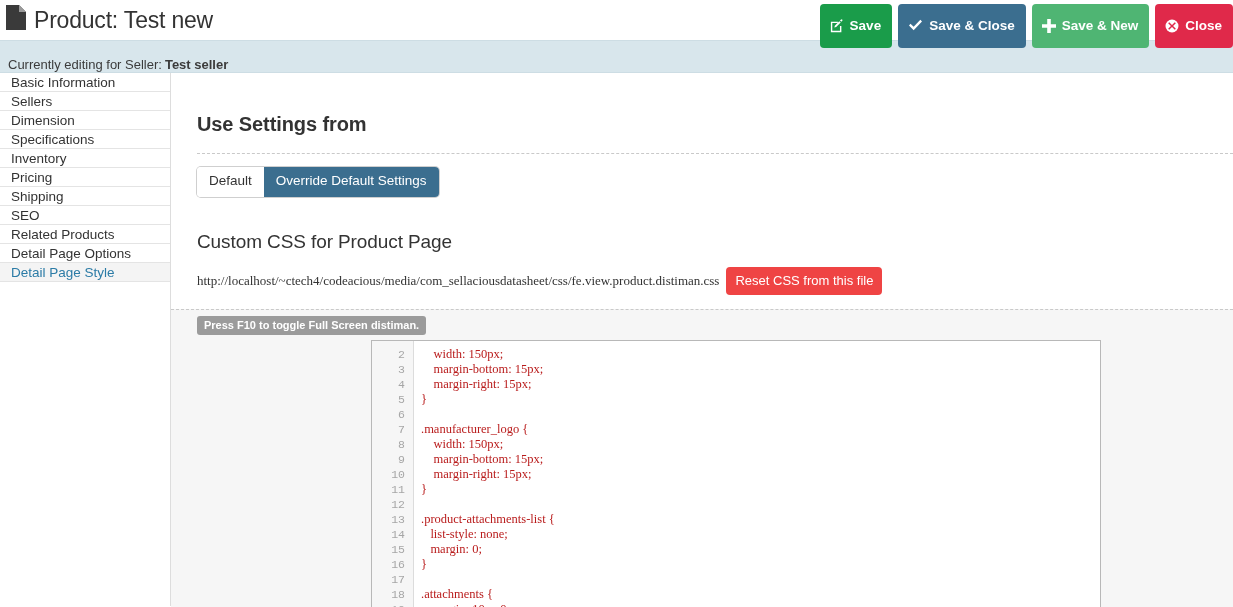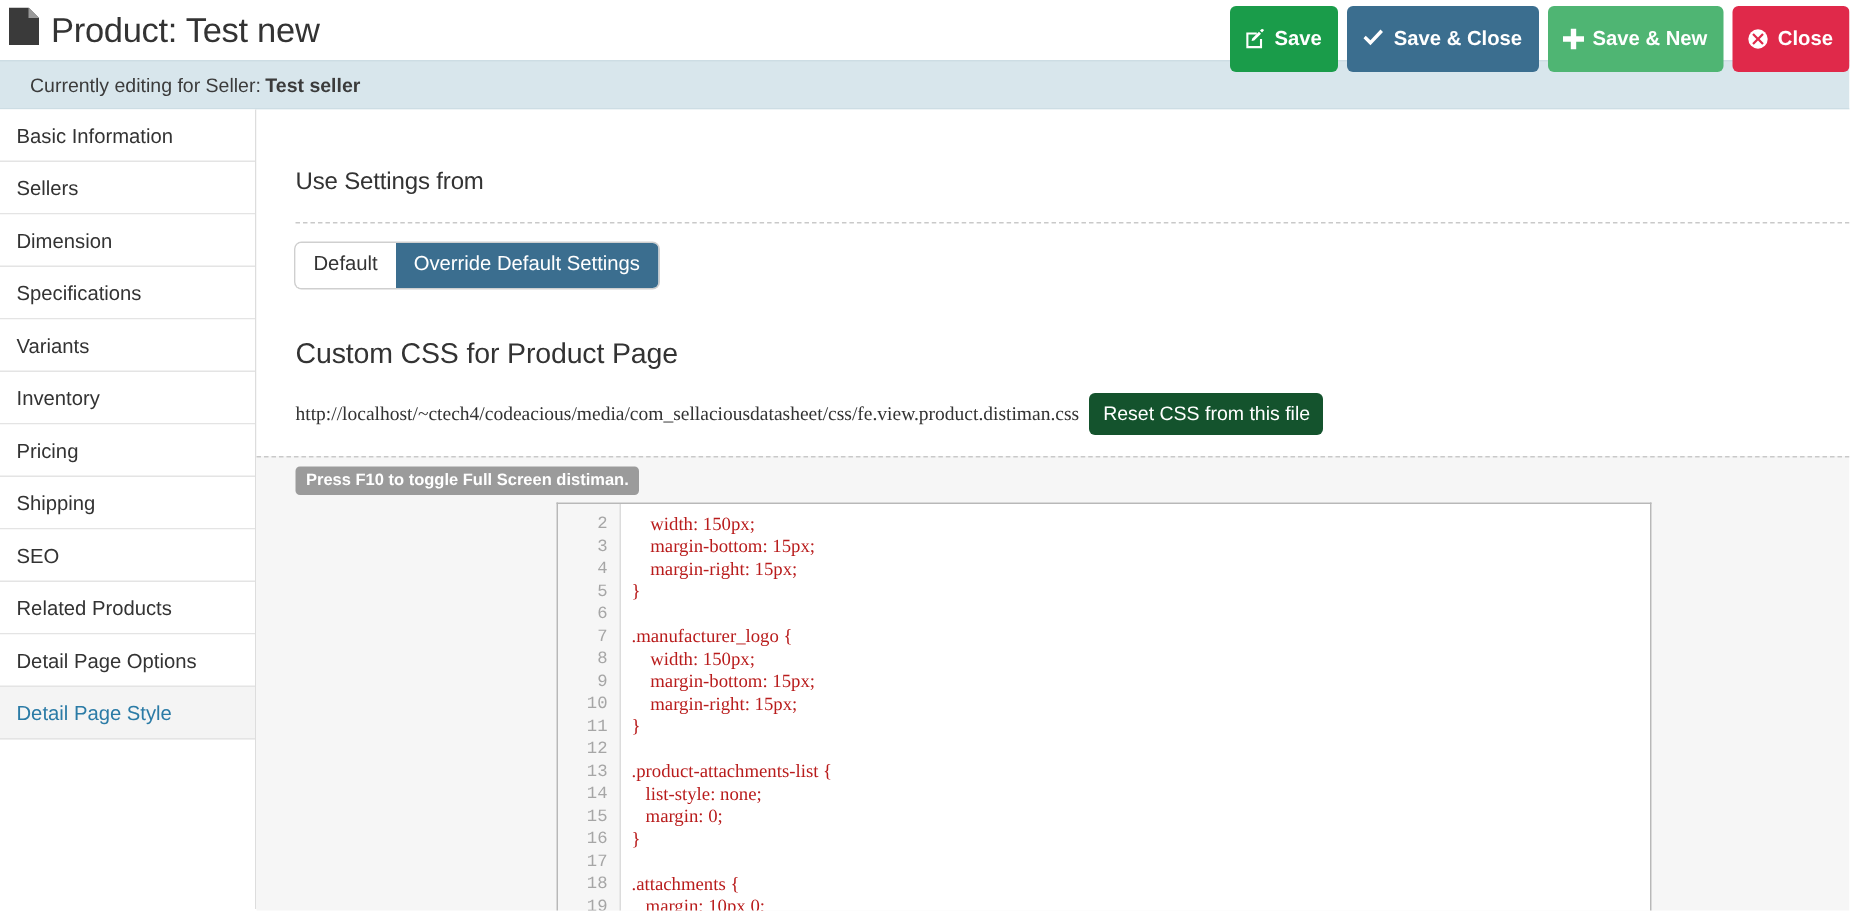--- a/index.html
+++ b/index.html
@@ -63,22 +63,22 @@
   .btn-close      { background: #e0294a; }
   .btn .gl { display: inline-flex; align-items: center; }
 
   
   .seller-banner {
     height: 33px;
     background: #d8e6ec;
     border-top: 1px solid #cdddE4;
     border-bottom: 1px solid #cdddE4;
     display: flex;
-    align-items: center;
-    padding-left: 20px;
+    align-items: flex-end;
+    padding-left: 8px;
     font-size: 13px;
     color: #3b3b3b;
   }
   .seller-banner b { font-weight: 700; margin-left: 3px; }
 
   
   .body-wrap {
     display: flex;
     height: 533px;
     align-items: stretch;
@@ -86,21 +86,21 @@
 
   
   .sidebar {
     width: 171px;
     flex: 0 0 171px;
     background: #ffffff;
     border-right: 1px solid #dddddd;
     padding-top: 0;
   }
   .side-item {
-    height: 35px;
+    height: 19px;
     display: flex;
     align-items: center;
     padding-left: 11px;
     font-size: 13.5px;
     color: #333333;
     border-bottom: 1px solid #e4e4e4;
     cursor: pointer;
     background: #ffffff;
   }
   .side-item.active {
@@ -110,22 +110,22 @@
 
   
   .main {
     flex: 1 1 auto;
     background: #ffffff;
     position: relative;
     padding: 0 0 0 26px;
     min-width: 0;
   }
   .section-title {
-    font-size: 16px;
-    font-weight: 400;
+    font-size: 20px;
+    font-weight: 700;
     color: #333;
     margin: 0;
     padding-top: 40px;
     letter-spacing: -0.1px;
   }
   .hr-dashed {
     border: 0;
     border-top: 1px dashed #c9c9c9;
     margin: 17px 0 0 0;
     height: 0;
@@ -163,21 +163,21 @@
   .css-path-row {
     display: flex;
     align-items: center;
     gap: 7px;
     margin-top: 14px;
     font-size: 13px;
     color: #333;
   }
   .css-path { white-space: nowrap; font-family: Liberation Serif, serif; }
   .btn-reset {
-    background: #14532d;
+    background: #ef4444;
     color: #fff;
     border: none;
     border-radius: 4px;
     font-family: "Liberation Sans", sans-serif;
     font-size: 13px;
     padding: 7px 9px 8px;
     cursor: pointer;
     line-height: 1;
     white-space: nowrap;
     text-align: right;
@@ -318,23 +318,20 @@
         <span>Basic Information</span>
       </div>
       <div class="side-item">
         <span>Sellers</span>
       </div>
       <div class="side-item">
         <span>Dimension</span>
       </div>
       <div class="side-item">
         <span>Specifications</span>
-      </div>
-      <div class="side-item">
-        <span>Variants</span>
       </div>
       <div class="side-item">
         <span>Inventory</span>
       </div>
       <div class="side-item">
         <span>Pricing</span>
       </div>
       <div class="side-item">
         <span>Shipping</span>
       </div>

